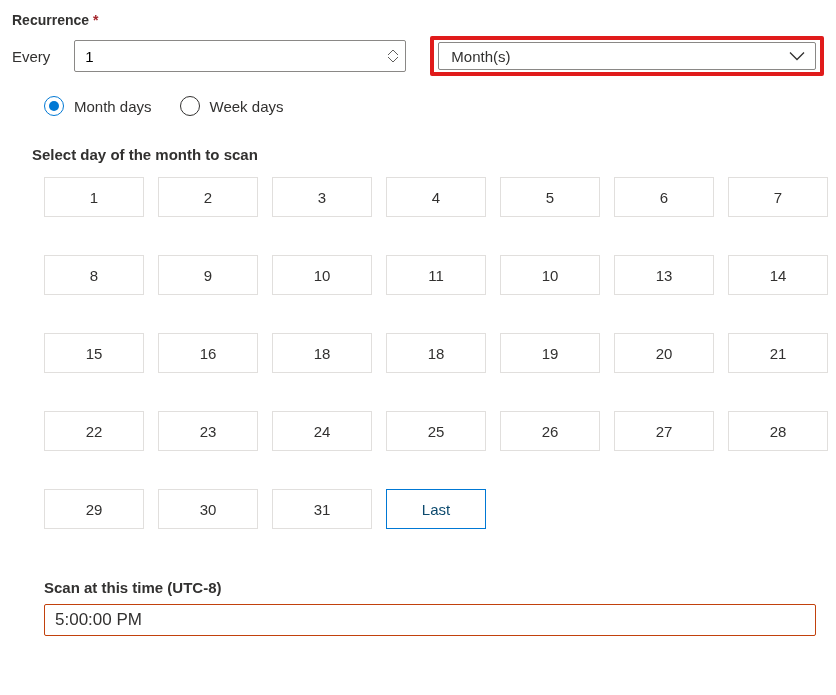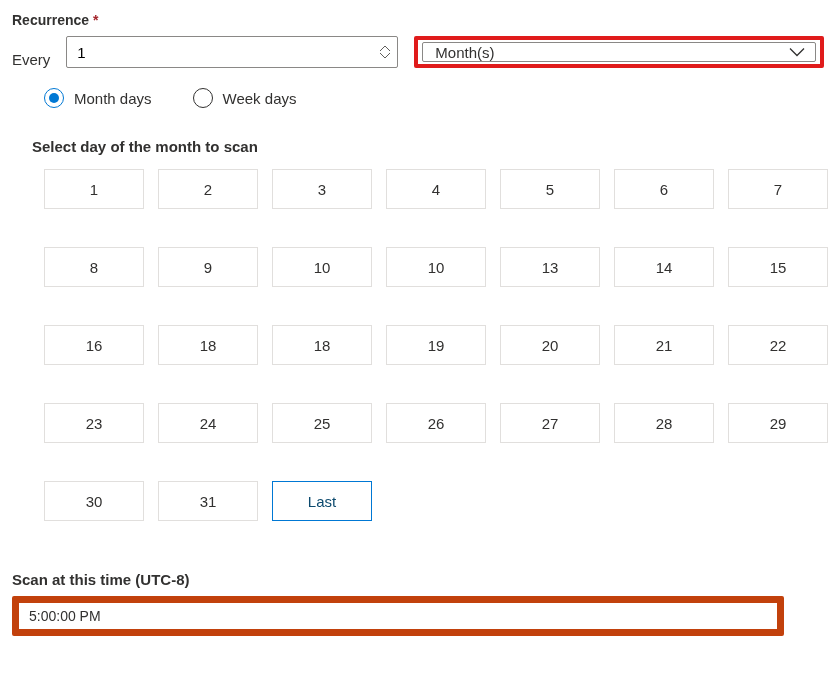--- a/index.html
+++ b/index.html
@@ -12,22 +12,22 @@
       width: 836px;
     }
     .section-label {
       font-weight: 600;
       font-size: 14px;
       margin-bottom: 8px;
     }
     .required { color: #a4262c; }
     .every-row {
       display: flex;
-      align-items: flex-end;
-      gap: 16px;
+      align-items: center;
+      gap: 24px;
       margin-bottom: 20px;
     }
     .every-label { font-size: 15px; }
     .spinner-wrap {
       position: relative;
       width: 332px;
       height: 32px;
       border: 1px solid #8a8886;
       border-radius: 2px;
       display: flex;
@@ -62,39 +62,39 @@
     .unit-select-wrap {
       position: relative;
       flex: 1;
       border: 4px solid #e01b1b;
       border-radius: 2px;
       padding: 2px 4px;
     }
     .unit-select {
       position: relative;
       width: 100%;
-      height: 20px;
+      height: 28px;
       border: 1px solid #8a8886;
       border-radius: 2px;
       display: flex;
       align-items: center;
       padding: 0 30px 0 12px;
       font-size: 15px;
       cursor: pointer;
       background: #fff;
     }
     .unit-chevron {
       position: absolute;
       right: 10px;
       top: 50%;
       transform: translateY(-50%);
     }
     .radio-row {
       display: flex;
-      gap: 41px;
+      gap: 28px;
       margin-left: 32px;
       margin-bottom: 30px;
       align-items: center;
     }
     .radio-item {
       display: flex;
       align-items: center;
       gap: 10px;
       cursor: pointer;
     }
@@ -140,33 +140,34 @@
       display: flex;
       align-items: center;
       justify-content: center;
       color: #323130;
     }
     .day-btn.selected {
       border-color: #0078d4;
       color: #0c4a6e;
     }
     .time-section {
+      margin-left: 32px;
     }
     .time-label {
       font-weight: 600;
       font-size: 15px;
       margin-bottom: 8px;
     }
     .time-input {
       width: 772px;
-      height: 40px;
-      border: 7px solid #c2410c;
+      height: 32px;
+      border: 1px solid #c2410c;
       border-radius: 2px;
       padding: 0 10px;
-      font-size: 14px;
+      font-size: 17px;
       display: flex;
       align-items: center;
     }
   </style>
 </head>
 <body>
 
 <div class="section-label">
   <span>Recurrence</span>
   <span class="required">*</span>
@@ -220,20 +221,21 @@
 <button class="day-btn">1</button>
     <button class="day-btn">2</button>
     <button class="day-btn">3</button>
     <button class="day-btn">4</button>
     <button class="day-btn">5</button>
     <button class="day-btn">6</button>
     <button class="day-btn">7</button>
     <button class="day-btn">8</button>
     <button class="day-btn">9</button>
     <button class="day-btn">10</button>
+    <button class="day-btn">11</button>
     <button class="day-btn">10</button>
     <button class="day-btn">13</button>
     <button class="day-btn">14</button>
     <button class="day-btn">15</button>
     <button class="day-btn">16</button>
     <button class="day-btn">18</button>
     <button class="day-btn">18</button>
     <button class="day-btn">19</button>
     <button class="day-btn">20</button>
     <button class="day-btn">21</button>

